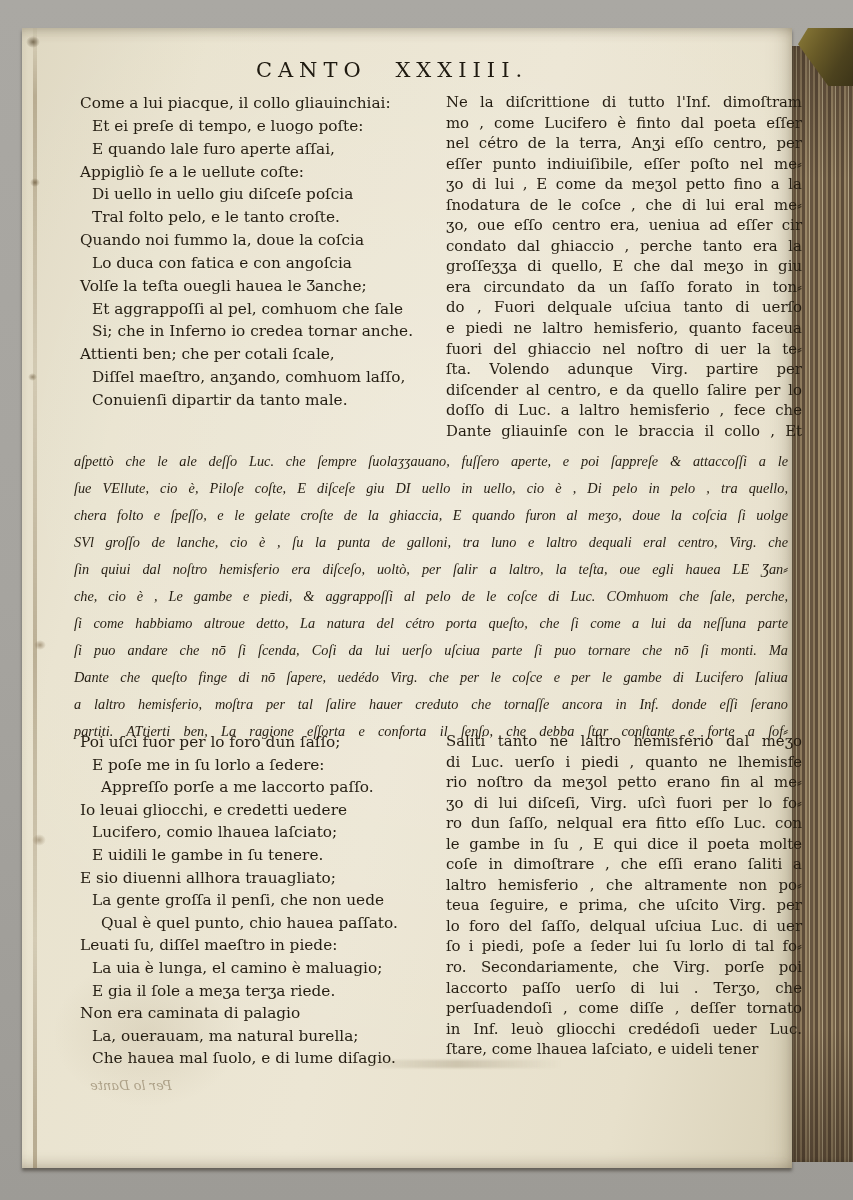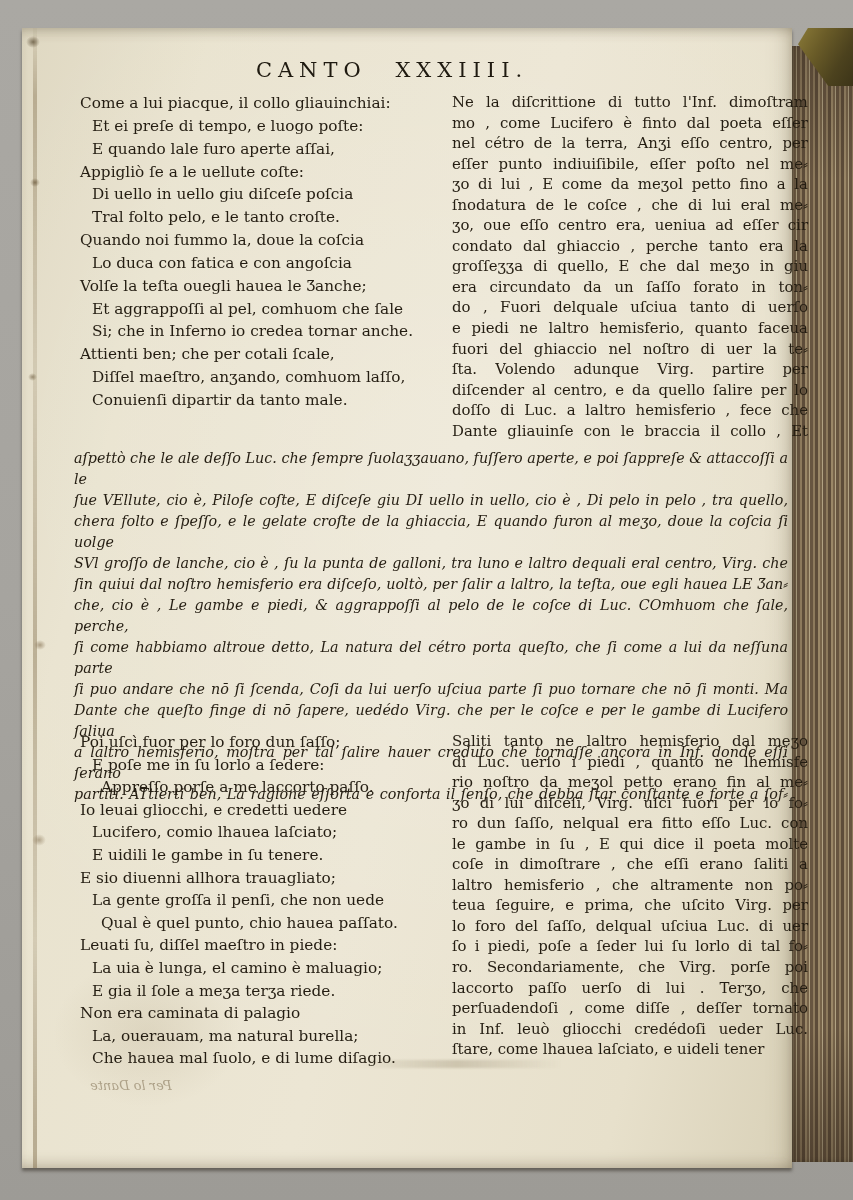--- a/index.html
+++ b/index.html
@@ -46,34 +46,34 @@
     clip-path:polygon(18% 0,100% 0,100% 100%,55% 100%,0 28%);
   }
 
   
   .textarea{position:absolute;font-style:italic;}
   .header{
     position:absolute;left:0;top:30px;width:740px;text-align:center;
     font-style:normal;font-size:21px;letter-spacing:6px;word-spacing:16px;
     color:#1f1a10;
   }
-  .cols{position:absolute;display:flex;gap:16px;}
+  .cols{position:absolute;display:flex;}
   .cols-top{left:58px;top:64px;width:708px;}
   .cols-bottom{left:58px;top:703px;width:708px;}
   .col-verse{width:348px;flex:none;}
-  .col-prose{width:356px;flex:none;margin-left:8px;}
+  .col-prose{width:356px;flex:none;margin-left:18px;}
   .verse{font-size:15.3px;line-height:22.85px;white-space:nowrap;}
   .verse-b{font-size:15.3px;line-height:22.6px;white-space:nowrap;}
   .vline.ind0{padding-left:0;}
   .vline.ind1{padding-left:12px;}
   .vline.ind2{padding-left:21px;}
   .prose{font-size:14.9px;line-height:20.55px;}
   .pline{text-align:justify;text-align-last:justify;}
   .pline.last{text-align-last:left;}
-  .midblock{left:52px;top:420px;width:714px;font-size:14.3px;line-height:21px;}
+  .midblock{left:52px;top:420px;width:714px;font-size:14.3px;line-height:27px;font-family:Liberation Serif, serif;}
 
   
   .show-through{
     position:absolute;left:68px;top:1050px;
     font-style:italic;font-size:13px;color:rgba(125,110,80,.55);
     transform:scaleX(-1);filter:blur(.4px);
   }
   .smudge{position:absolute;left:330px;top:1032px;width:210px;height:8px;
     background:linear-gradient(90deg,rgba(120,105,75,0),rgba(120,105,75,.25),rgba(120,105,75,0));filter:blur(1px);}
 </style>

